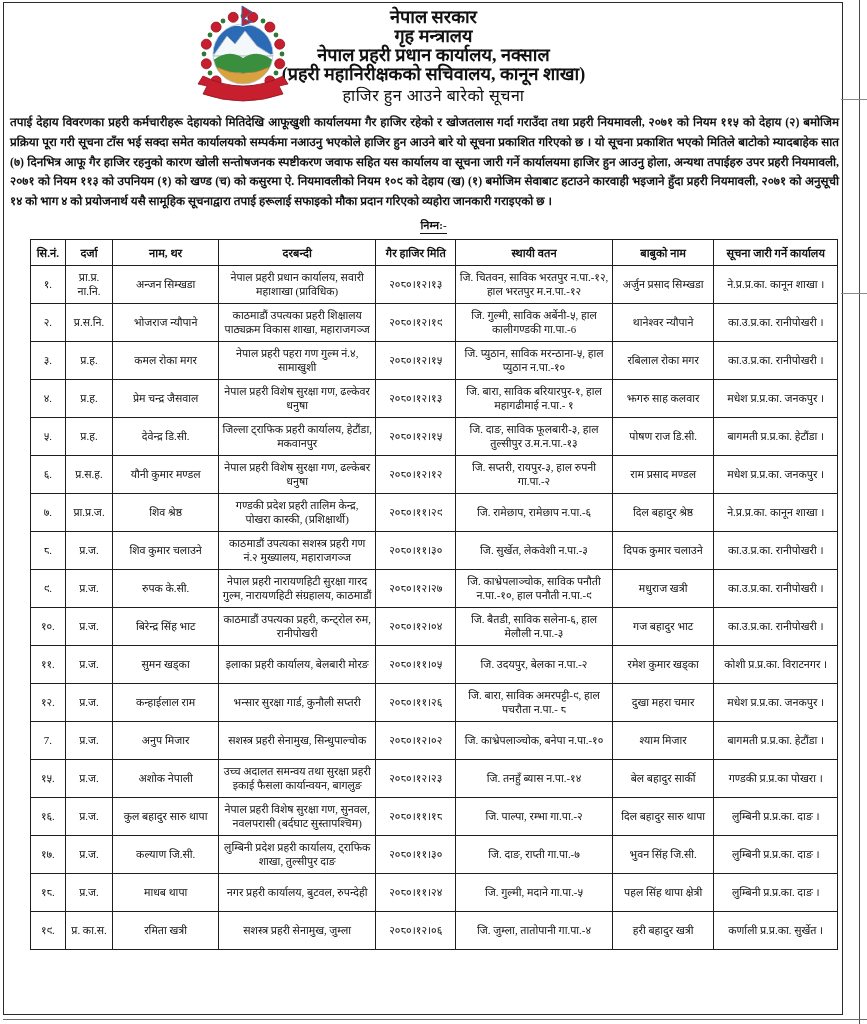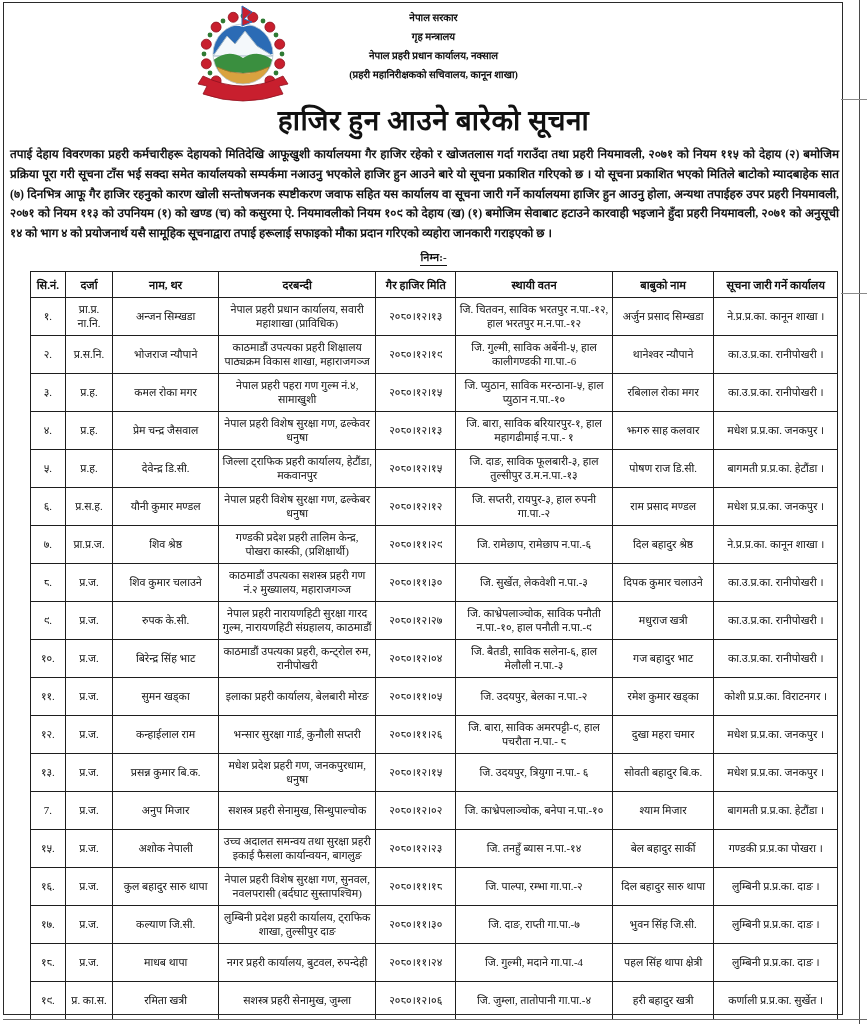--- a/index.html
+++ b/index.html
@@ -11,23 +11,23 @@
   .frame{position:absolute;left:3px;top:2px;width:838px;height:1011px;
     border:1.3px solid #2a2a2a;pointer-events:none;}
   .scan-line-v{position:absolute;top:0;bottom:0;right:7px;width:1.5px;background:#4a4a4a;}
   .scan-tick{position:absolute;right:0;width:26px;height:1.2px;background:#8a8a8a;}
   .scan-tick.t1{top:99px;}
   .scan-tick.t2{top:293px;}
   .scan-line-b{position:absolute;left:3px;right:0;top:1019px;height:1.4px;background:#6a6a6a;}
 
   header{position:relative;text-align:center;padding-top:8px;}
   .emblem{position:absolute;left:193px;top:4px;width:100px;height:104px;}
-  .hl{font-size:10px;line-height:19px;font-weight:600;}
+  .hl{font-size:18px;line-height:19px;font-weight:600;}
   .hl.b{font-weight:700;}
-  .title{font-size:28px;font-weight:700;margin:16px 0 2px 0;letter-spacing:.5px;}
+  .title{font-size:16px;font-weight:400;margin:0 0 2px 0;letter-spacing:.5px;}
   .pubdate{display:inline-block;font-size:13.5px;font-weight:700;
     border-bottom:1.6px solid #111;padding:0 2px 1px 2px;}
 
   .body-text{
     margin:7px 28px 0 10px;text-align:justify;
     font-size:11.8px;line-height:19.8px;font-weight:700;
   }
   .nimna{text-align:center;margin:3px 0 5px 0;}
   .nimna span{display:inline-block;font-size:11px;font-weight:700;
     border-bottom:1.5px solid #111;padding-bottom:1px;}
@@ -255,30 +255,20 @@
         <td>१२.</td>
         <td>प्र.ज.</td>
         <td>कन्हाईलाल राम</td>
         <td>भन्सार सुरक्षा गार्ड, कुनौली सप्तरी</td>
         <td>२०८०।११।२६</td>
         <td>जि. बारा, साविक अमरपट्टी-९, हाल पचरौता न.पा.- ८</td>
         <td>दुखा महरा चमार</td>
         <td>मधेश प्र.प्र.का. जनकपुर ।</td>
       </tr>
       <tr>
-        <td>१३.</td>
-        <td>प्र.ज.</td>
-        <td>प्रसन्न कुमार बि.क.</td>
-        <td>मधेश प्रदेश प्रहरी गण, जनकपुरधाम, धनुषा</td>
-        <td>२०८०।१२।१५</td>
-        <td>जि. उदयपुर, त्रियुगा न.पा.- ६</td>
-        <td>सोवती बहादुर बि.क.</td>
-        <td>मधेश प्र.प्र.का. जनकपुर ।</td>
-      </tr>
-      <tr>
         <td>7.</td>
         <td>प्र.ज.</td>
         <td>अनुप मिजार</td>
         <td>सशस्त्र प्रहरी सेनामुख, सिन्धुपाल्चोक</td>
         <td>२०८०।१२।०२</td>
         <td>जि. काभ्रेपलाञ्चोक, बनेपा न.पा.-१०</td>
         <td>श्याम मिजार</td>
         <td>बागमती प्र.प्र.का. हेटौंडा ।</td>
       </tr>
       <tr>
@@ -310,21 +300,21 @@
         <td>जि. दाङ, राप्ती गा.पा.-७</td>
         <td>भुवन सिंह जि.सी.</td>
         <td>लुम्बिनी प्र.प्र.का. दाङ ।</td>
       </tr>
       <tr>
         <td>१८.</td>
         <td>प्र.ज.</td>
         <td>माधब थापा</td>
         <td>नगर प्रहरी कार्यालय, बुटवल, रुपन्देही</td>
         <td>२०८०।११।२४</td>
-        <td>जि. गुल्मी, मदाने गा.पा.-4</td>
+        <td>जि. गुल्मी, मदाने गा.पा.-५</td>
         <td>पहल सिंह थापा क्षेत्री</td>
         <td>लुम्बिनी प्र.प्र.का. दाङ ।</td>
       </tr>
       <tr>
         <td>१९.</td>
         <td>प्र. का.स.</td>
         <td>रमिता खत्री</td>
         <td>सशस्त्र प्रहरी सेनामुख, जुम्ला</td>
         <td>२०८०।१२।०६</td>
         <td>जि. जुम्ला, तातोपानी गा.पा.-४</td>

